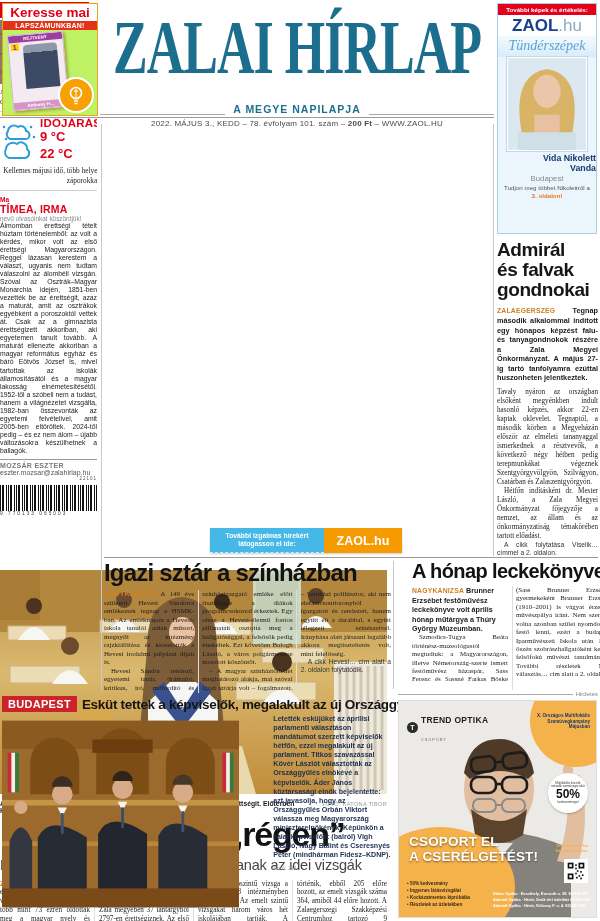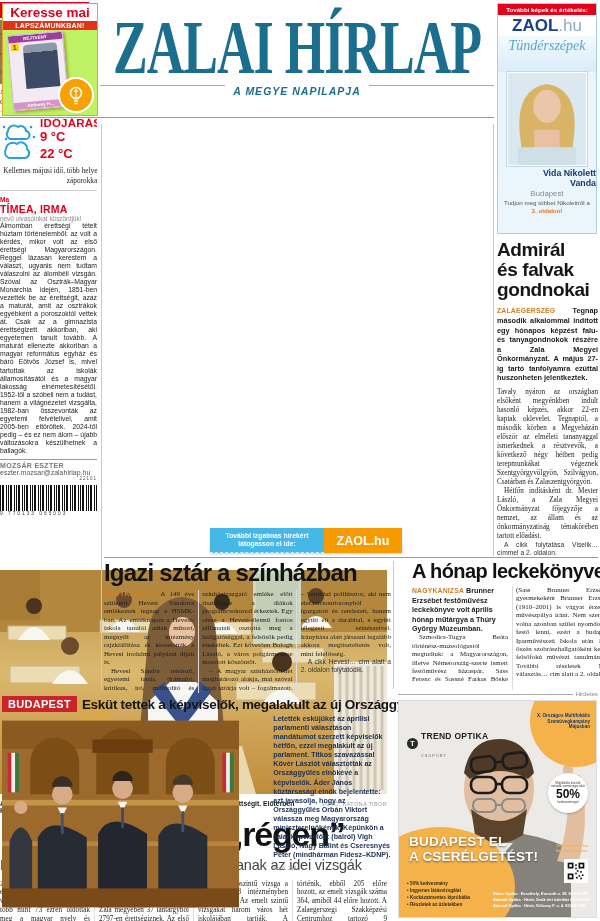--- a/index.html
+++ b/index.html
@@ -20,30 +20,30 @@
   .mag-head { background:#9c3f9c; color:#fff; font-size:4.5px; font-weight:bold; text-align:center; padding:1px 0; }
   .mag-badge { position:absolute; left:2px; top:8px; background:#ffd400; color:#7a1f7a; font-weight:bold; font-size:7px; padding:0 2px; }
   .mag-man { position:absolute; left:14px; top:10px; width:34px; height:44px; background:linear-gradient(#8d98ab 18%,#3c4a66 18%); border-radius:4px 4px 0 0; }
   .mag-foot { position:absolute; bottom:0; width:100%; background:#d793c6; color:#fff; font-size:4.5px; font-weight:bold; text-align:center; padding:1px 0; }
   .bulb-circle { position:absolute; right:3px; bottom:3px; width:36px; height:36px; border-radius:50%;
     background:#f7a100; border:2px solid #fff; display:flex; align-items:center; justify-content:center; }
 
   #masthead { left:100px; top:5px; width:394px; text-align:center; }
   .mast-title { font-family:"Liberation Serif", serif; font-weight:bold; color:#1b6e8e; font-size:52px;
     letter-spacing:-1px; transform:scaleY(1.45); transform-origin:top center; white-space:nowrap; height:78px; }
-  .mast-tagline { display:flex; align-items:flex-start; gap:8px; color:#1b6e8e; font-weight:bold; font-size:10.5px; letter-spacing:1px; margin-top:2px;font-style:italic; }
+  .mast-tagline { display:flex; align-items:flex-end; gap:8px; color:#1b6e8e; font-weight:bold; font-size:10.5px; letter-spacing:1px; margin-top:20px; }
   .mast-tagline::before, .mast-tagline::after { content:""; flex:1; height:1px; background:#aaa; }
   .mast-dateline { font-size:8px; color:#4a4a4a; margin-top:4px; letter-spacing:.2px; }
 
   #promo-right { left:497px; top:3px; width:100px; height:231px; border:1px solid #a6cfe8; background:#eaf5fc; overflow:hidden; }
   .pr-top { background:#e2001a; color:#fff; font-size:6.2px; font-weight:bold; text-align:center; padding:2px 0; }
   .pr-logo { background:#fff; text-align:center; padding:1px 0 0; font-weight:bold; font-size:17px; }
   .pr-logo .z1 { color:#16418c; } .pr-logo .z2 { color:#8fa9c2; font-weight:normal; }
   .pr-script { font-family:"Liberation Serif", serif; font-style:italic; color:#56a3d6; font-size:14px; text-align:center;
-    padding:2px 0 18px; background:linear-gradient(#f3fafe,#d9ecf8); }
+    padding:2px 0 3px; background:linear-gradient(#f3fafe,#d9ecf8); }
   .pr-photo { display:block; margin:0 auto; border:1px solid #fff; outline:1px solid #bcd8ea; }
   .pr-name { text-align:right; font-weight:bold; color:#163a6e; font-size:8.8px; line-height:1.1; margin-top:3px; }
   .pr-city { text-align:center; color:#8a8a8a; font-size:7.8px; margin-top:1px; }
   .pr-note { text-align:center; color:#555; font-size:6.2px; line-height:1.25; margin-top:1px; padding:0 4px; }
   .pr-note .lk { color:#e8741e; font-weight:bold; }
 
   
   #sidebar { left:2px; top:124px; width:97px; height:570px; overflow:hidden; }
   .so-label { display:inline-block; background:#e2001a; color:#fff; font-weight:bold; font-size:11px; padding:2px 4px; letter-spacing:.3px; }
   .so-caption { font-family:"Liberation Serif", serif; font-size:7.4px; line-height:1.3; color:#222; margin-top:3px; }
@@ -111,21 +111,21 @@
   .bp-text { width:132px; padding-left:6px;margin-left:28px; }
   .bp-body { font-weight:bold; font-size:7.1px; line-height:1.28; color:#1c2f52; text-align:left; }
   .bp-tail { font-size:7.1px; line-height:1.28; color:#44506a; }
   .bp-credit { font-size:5.8px; color:#999; margin-top:5px; }
 
   
   .hirdetes { left:398px; top:691px; width:200px; display:flex; align-items:center; gap:3px; }
   .hirdetes .line { flex:1; height:1px; background:#aaa; }
   .hirdetes .lbl { font-size:6px; color:#888; }
   #ad { left:398px; top:700px; width:199px; height:218px; background:#eceae6; overflow:hidden; border:1px solid #ddd; }
-  .ad-brand { position:absolute; left:8px; top:24px; display:flex; align-items:center; gap:3px; z-index:3;justify-content:center; }
+  .ad-brand { position:absolute; left:8px; top:8px; display:flex; align-items:center; gap:3px; z-index:3;justify-content:center; }
   .ad-brand-mark { width:11px; height:11px; border-radius:50%; background:#2b2b2b; color:#fff; font-size:7px; font-weight:bold;
     display:flex; align-items:center; justify-content:center; }
   .ad-brand-name { font-weight:bold; font-size:8.5px; color:#222; letter-spacing:.3px; }
   .ad-brand-sub { font-size:3.8px; color:#666; letter-spacing:1px; }
   .ad-campaign { position:absolute; right:-26px; top:-26px; width:92px; height:92px; border-radius:50%; background:#f6b24a; z-index:2; }
   .ad-campaign-text { position:absolute; right:6px; top:12px; width:60px; font-size:4.6px; font-weight:bold; color:#1a3a6a; text-align:right; line-height:1.25; z-index:3; }
   .ad-badge { position:absolute; right:8px; top:72px; width:40px; height:40px; border-radius:50%; background:#fff; z-index:3;
     display:flex; flex-direction:column; align-items:center; justify-content:center; box-shadow:0 1px 2px rgba(0,0,0,.25); }
   .ad-badge .pre { font-size:2.9px; color:#333; text-align:center; line-height:1.1; width:34px; }
   .ad-badge .val { font-size:12px; font-weight:bold; color:#111; line-height:1.05; }
@@ -161,20 +161,21 @@
         </svg>
     </div>
   </div>
 </div>
 
 <div id="masthead" class="abs">
   <div class="mast-title">ZALAI HÍRLAP</div>
   <div class="mast-tagline">
       <span>A MEGYE NAPILAPJA</span>
     </div>
+  <div class="mast-dateline"><span>2022. MÁJUS 3., KEDD – 78. évfolyam 101. szám – </span><b>200 Ft</b><span> – WWW.ZAOL.HU</span></div>
 </div>
 
 <div id="promo-right" class="abs">
   <div class="pr-top">További képek és értékelés:</div>
   <div class="pr-logo"><span class="z1">ZAOL</span><span class="z2">.hu</span></div>
   <div class="pr-script">Tündérszépek</div>
   <svg class="pr-photo" width="80" height="94" viewBox="0 0 80 94">
     <rect width="80" height="94" fill="#dce8f0"></rect>
     <path d="M12 62 Q8 16 40 11 Q72 16 68 62 L64 94 H16 Z" fill="#d9b467"></path>
     <ellipse cx="40" cy="34" rx="14" ry="17" fill="#ecc6a8"></ellipse>
@@ -452,21 +453,21 @@
     <span><span class="ad-brand-name">TREND OPTIKA</span><br>
     <span class="ad-brand-sub">CSOPORT</span></span>
   </div>
   <div class="ad-badge">
     <span class="pre">Multifokális lencsék második szemüvegre akár</span>
     <span class="val">50%</span>
     <span class="post">kedvezménnyel</span>
   </div>
   <div class="ad-wedge"></div>
   <div class="ad-headline">
-    <span>BUDAPEST EL</span><br>
+    <span>CSOPORT EL</span><br>
     <span>A CSERÉLGETÉST!</span>
   </div>
   <div class="ad-qr-label">Jelentkezzen be látásvizsgálatra:</div>
   <svg class="ad-qr" width="24" height="24" viewBox="0 0 24 24">
     <rect width="24" height="24" fill="#fff"></rect>
     <g fill="#111">
       <rect x="2" y="2" width="7" height="7"></rect>
         <rect x="15" y="2" width="7" height="7"></rect>
         <rect x="2" y="15" width="7" height="7"></rect>
       <rect x="4" y="4" width="3" height="3" fill="#fff"></rect>

